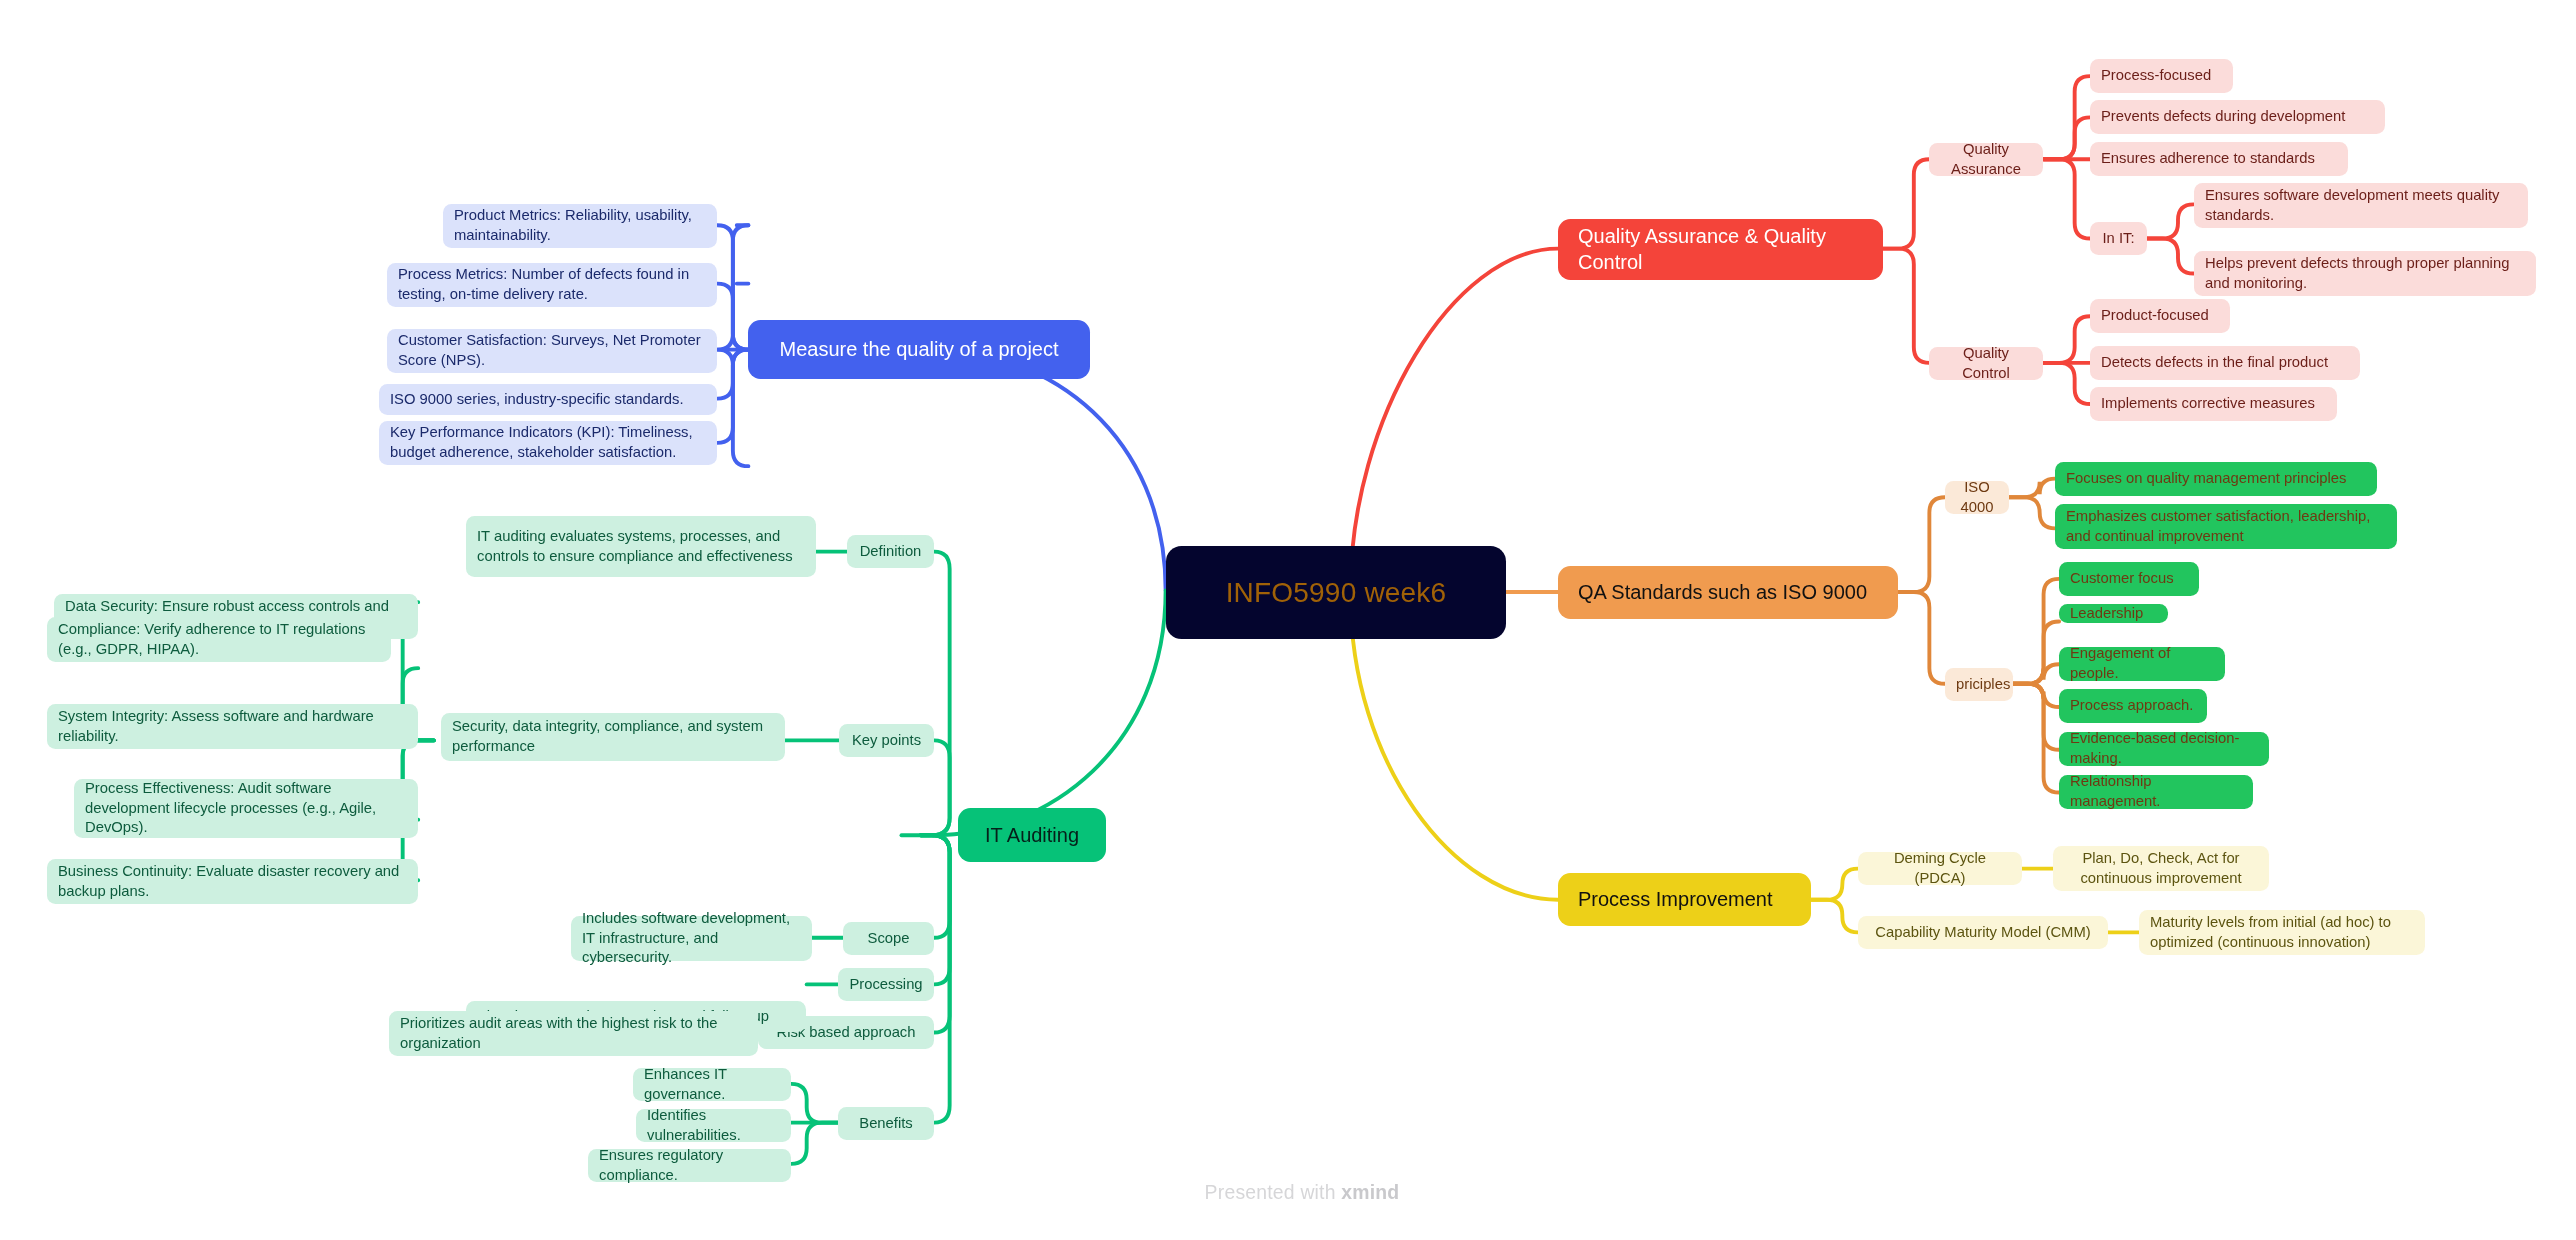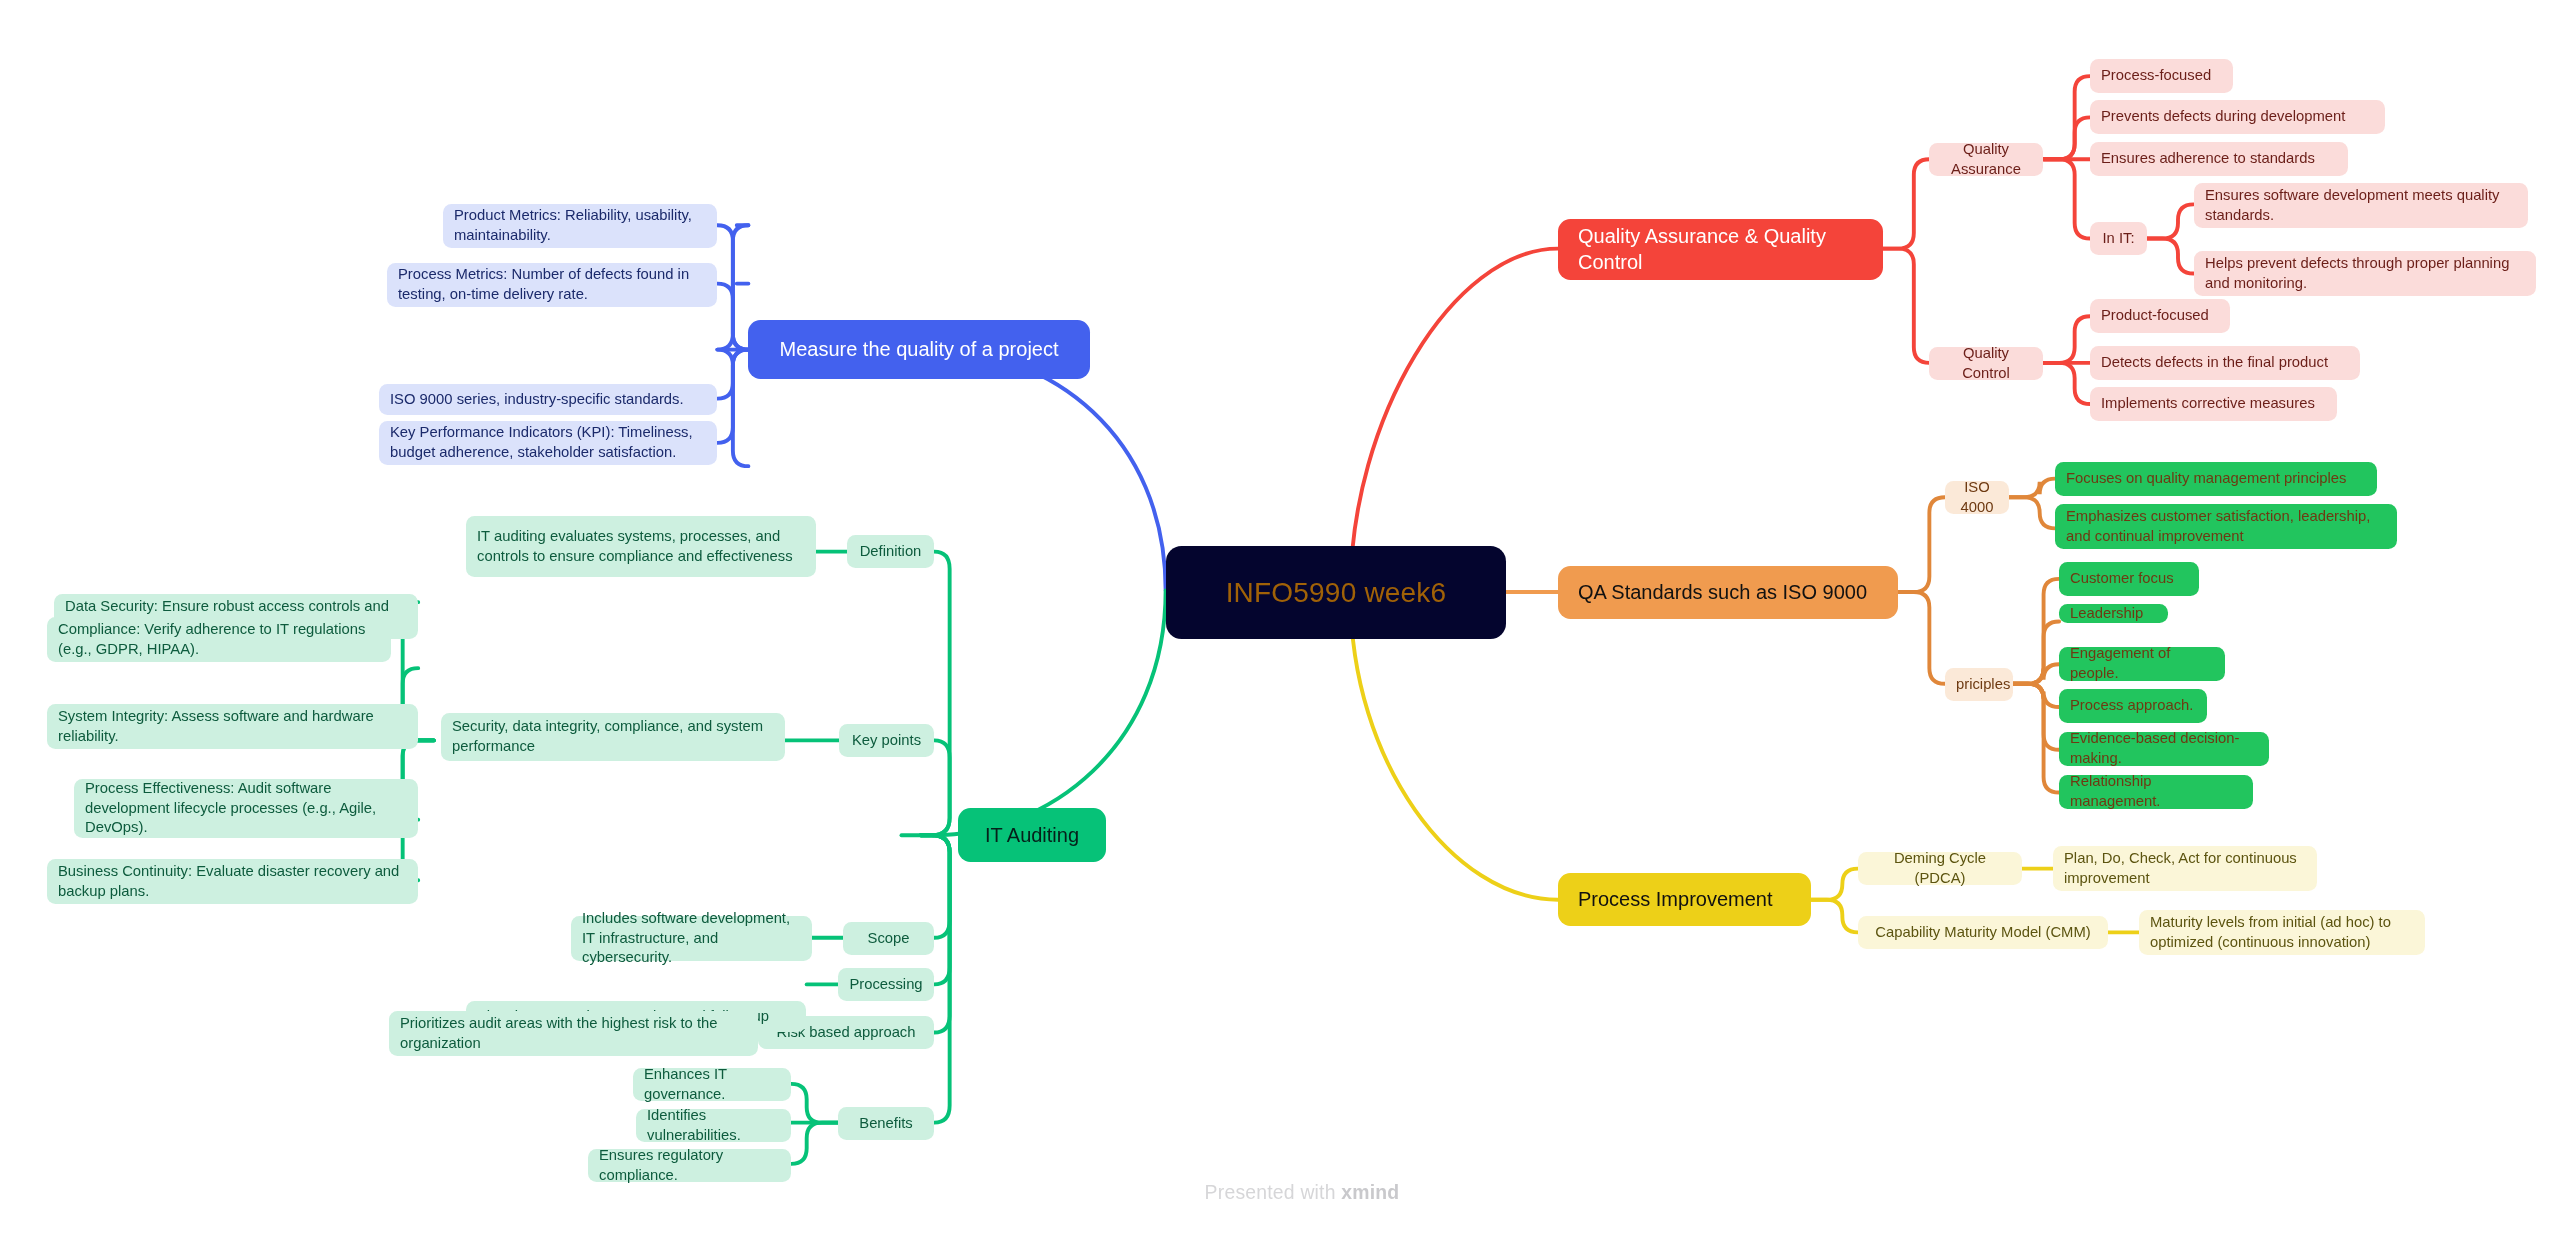--- a/index.html
+++ b/index.html
@@ -185,20 +185,23 @@
   <div class="node main blue" style="left:748px; top:320px; width:342px; height:59px; justify-content:center;">
     <span style="text-align:center;">Measure the quality of a project</span>
   </div>
 
   <div class="node leaf blue" style="left:443px; top:204px; width:274px; height:44px;">
     <span>Product Metrics: Reliability, usability, maintainability.</span>
   </div>
   <div class="node leaf blue" style="left:387px; top:263px; width:330px; height:44px;">
     <span>Process Metrics: Number of defects found in testing, on-time delivery rate.</span>
   </div>
+  <div class="node leaf blue" style="left:387px; top:329px; width:330px; height:44px;">
+    <span>Customer Satisfaction: Surveys, Net Promoter Score (NPS).</span>
+  </div>
   <div class="node leaf blue" style="left:379px; top:384px; width:338px; height:31px;">
     <span>ISO 9000 series, industry-specific standards.</span>
   </div>
   <div class="node leaf blue" style="left:379px; top:421px; width:338px; height:44px;">
     <span>Key Performance Indicators (KPI): Timeliness, budget adherence, stakeholder satisfaction.</span>
   </div>
 
   <div class="node main red" style="left:1558px; top:219px; width:325px; height:61px;">
     <span>Quality Assurance &amp; Quality Control</span>
   </div>
@@ -281,21 +284,21 @@
     <span>Process Improvement</span>
   </div>
 
   <div class="node sub yellow" style="left:1858px; top:852px; width:164px; height:33px; justify-content:center;">
     <span style="text-align:center;">Deming Cycle (PDCA)</span>
   </div>
   <div class="node sub yellow" style="left:1858px; top:916px; width:250px; height:33px; justify-content:center;">
     <span style="text-align:center;">Capability Maturity Model (CMM)</span>
   </div>
 
-  <div class="node leaf yellow" style="left:2053px; top:846px; width:264px; height:45px;">
+  <div class="node leaf yellow" style="left:2053px; top:846px; width:216px; height:45px;text-align:center;">
     <span>Plan, Do, Check, Act for continuous improvement</span>
   </div>
   <div class="node leaf yellow" style="left:2139px; top:910px; width:286px; height:45px;">
     <span>Maturity levels from initial (ad hoc) to optimized (continuous innovation)</span>
   </div>
 
   <div class="node main green" style="left:958px; top:808px; width:148px; height:54px; justify-content:center;">
     <span style="text-align:center;">IT Auditing</span>
   </div>
 

